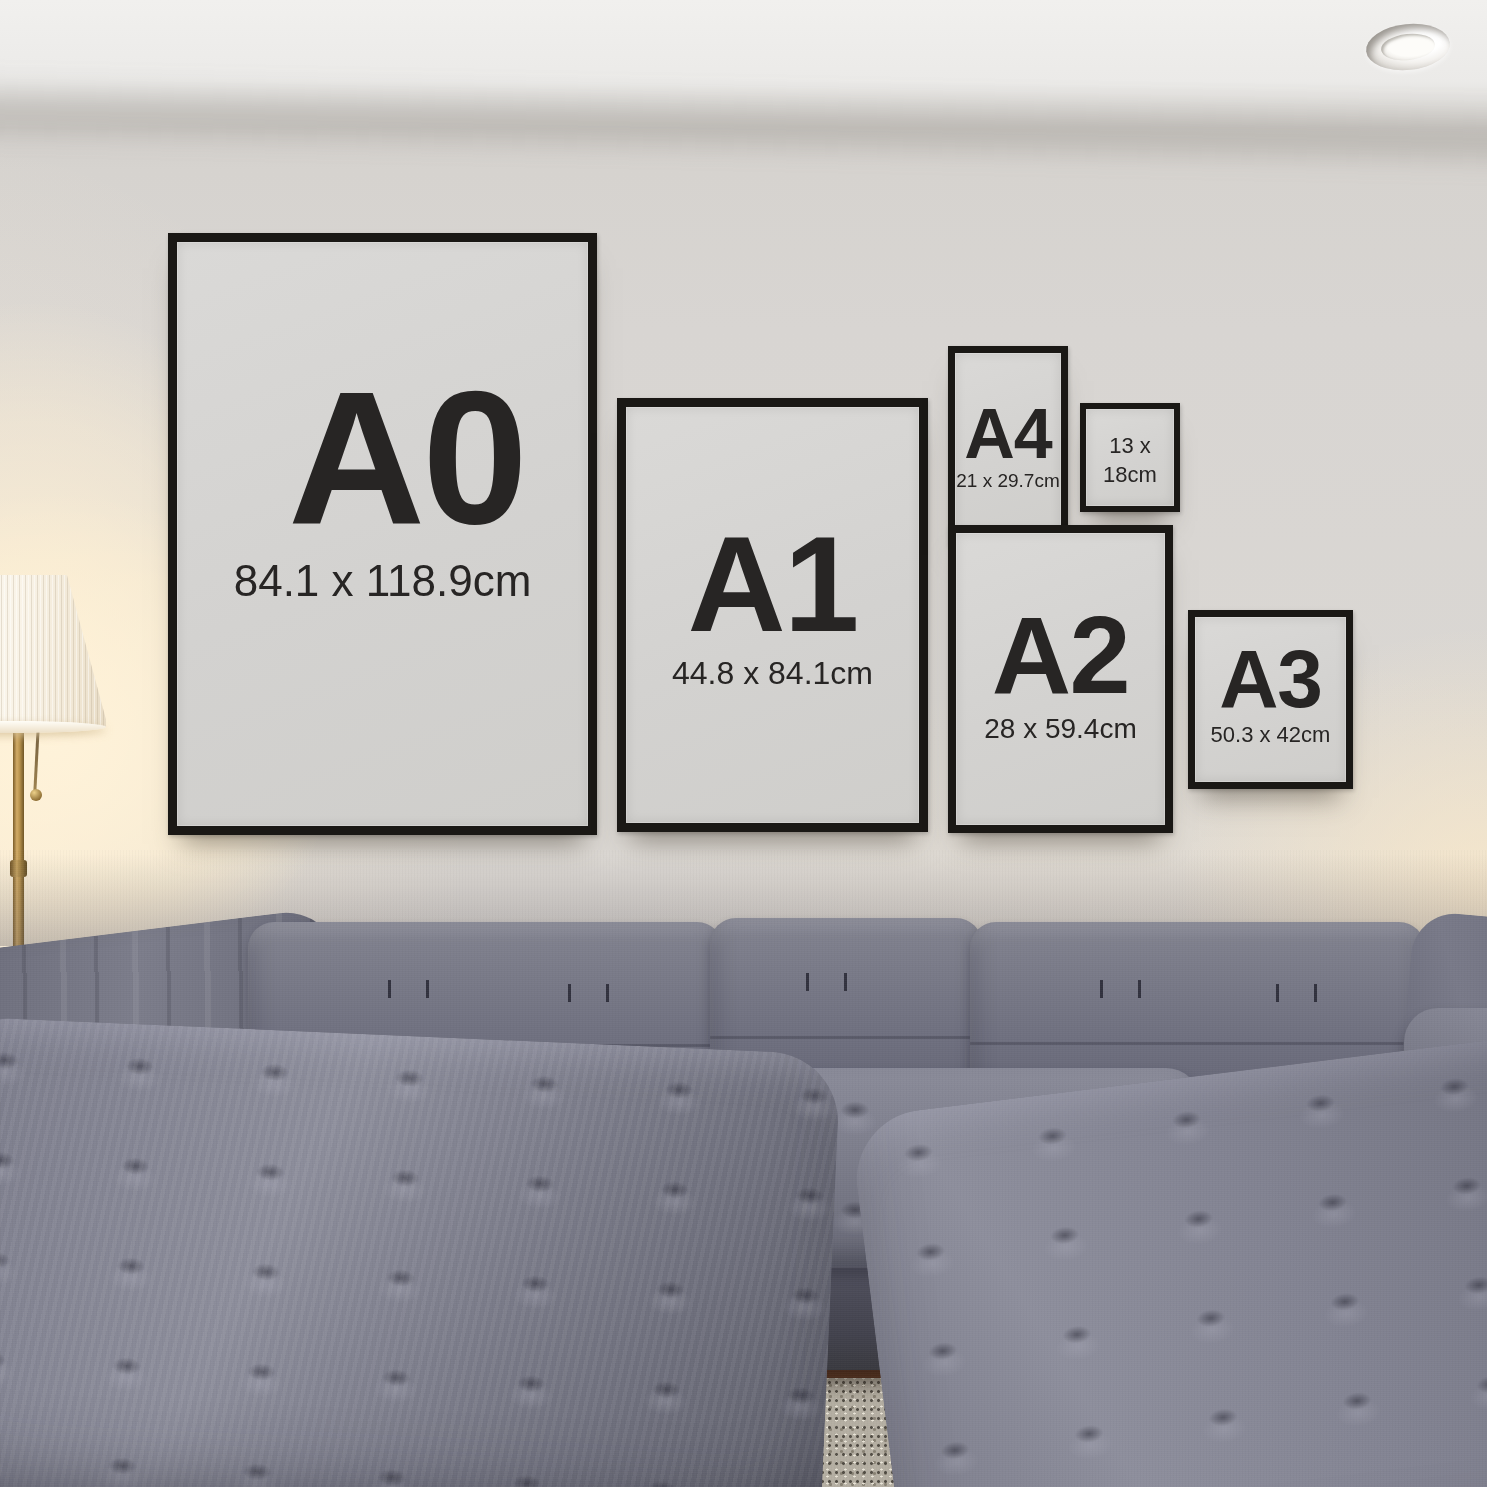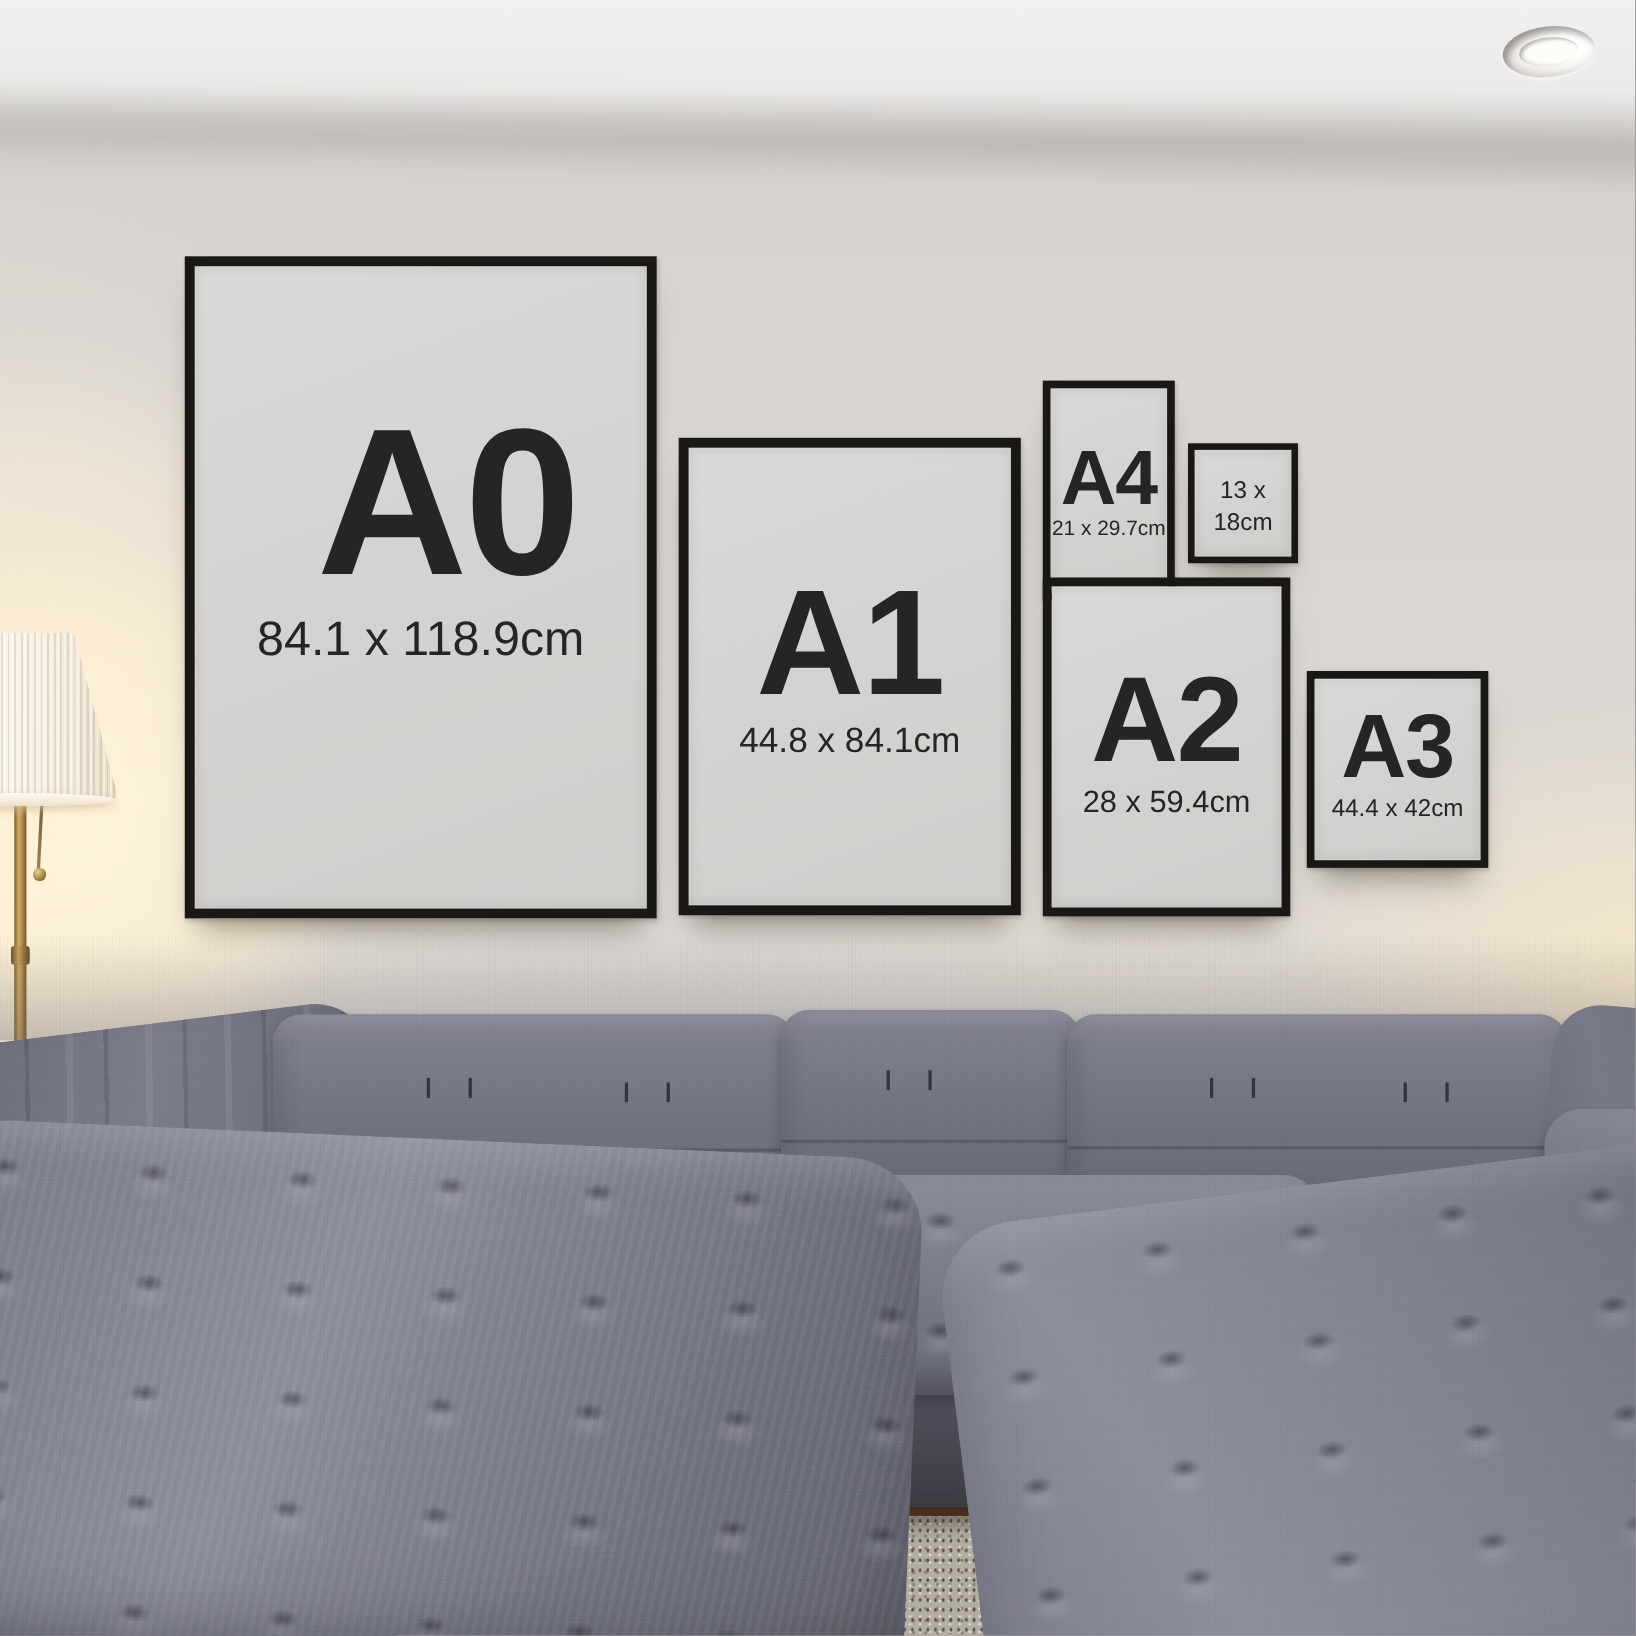--- a/index.html
+++ b/index.html
@@ -253,21 +253,21 @@
   <div class="frame f-a2">
     <div class="poster-inner">
       <div class="poster-label">A2</div>
       <div class="poster-size">28 x 59.4cm</div>
     </div>
   </div>
 
   <div class="frame f-a3">
     <div class="poster-inner">
       <div class="poster-label">A3</div>
-      <div class="poster-size">44.4 x 42cm</div>
+      <div class="poster-size">50.3 x 42cm</div>
     </div>
   </div>
 
   <div class="wall-shadow"></div>
   <div class="floor"></div>
   <div class="rug"></div>
   <div class="base-front"></div>
   <div class="sofa-part arm-left"></div>
   <div class="sofa-part back-cushion back-a"></div>
   <div class="sofa-part back-cushion back-b"></div>

